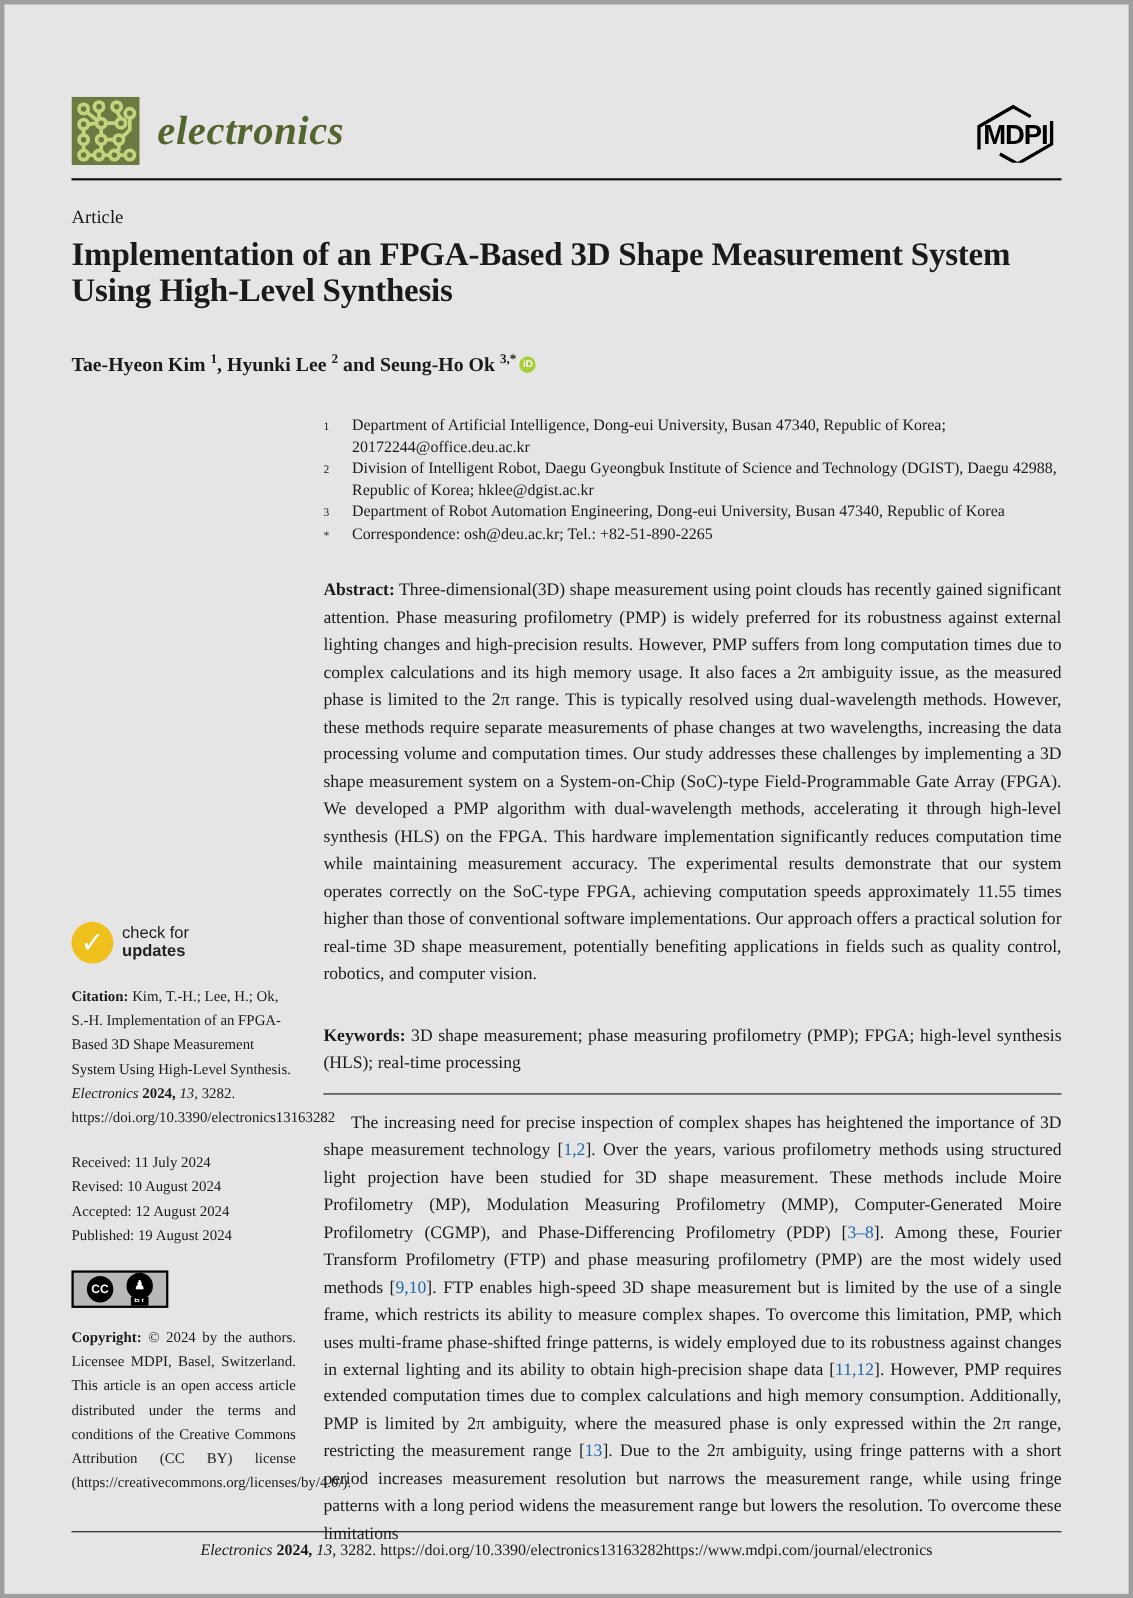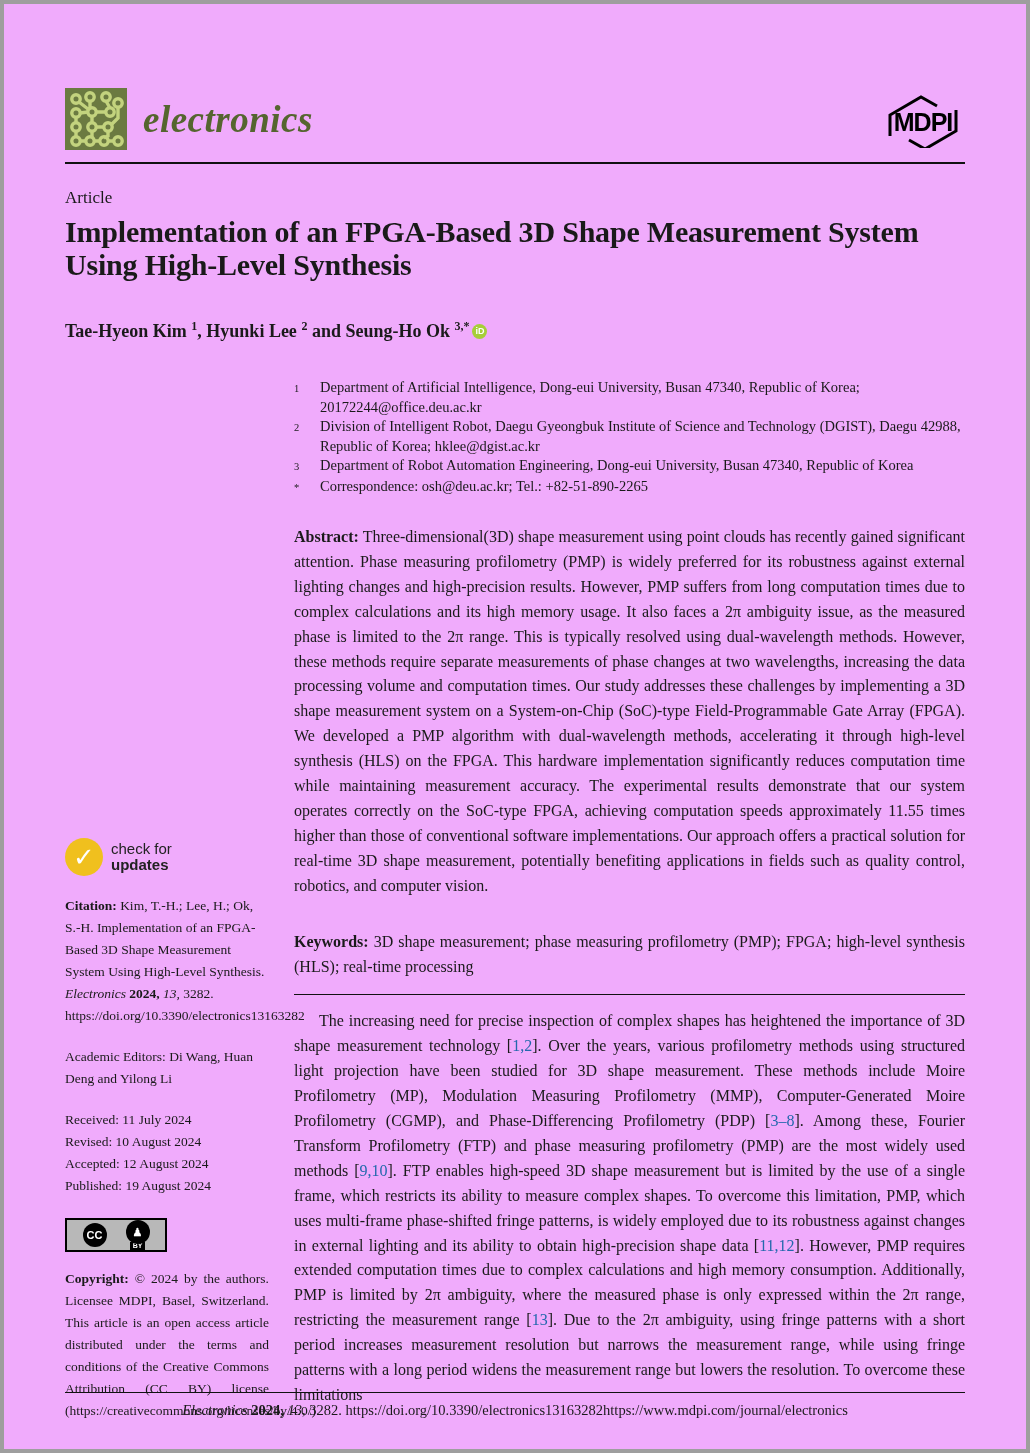--- a/index.html
+++ b/index.html
@@ -1,20 +1,20 @@
 <!DOCTYPE html>
 <html><head>
 <meta charset="utf-8">
 <style>
   * { margin:0; padding:0; box-sizing:border-box; }
   html,body { background:#8a8a8a; }
   .page {
     position:relative;
     width:1030px; height:1453px;
-    background:#f0abfc;
+    background:#e5e5e5;
     border:4px solid #9e9e9e;
     font-family:"Liberation Serif", serif;
     color:#1a1a1a;
     overflow:hidden;
   }
   .content { padding:0 61px 0 61px; }
 
   
   .header { display:flex; justify-content:space-between; align-items:center; margin-top:84px; }
   .brand { display:flex; align-items:center; gap:16px; }
@@ -56,21 +56,21 @@
   }
   .badge-text { font-family:"Liberation Sans",sans-serif; font-size:15px; line-height:16px; color:#222; }
   .badge-text .b2 { font-weight:700; }
   .sb-block { margin-top:19px; }
   .sb-label { font-weight:700; }
   .journal-it { font-style:italic; }
   .bold { font-weight:700; }
   .vol-it { font-style:italic; }
   .sb-dates div { }
   .cc-badge {
-    margin-top:21px; width:102px; height:34px; background:#b8b8b8;
+    margin-top:21px; width:88px; height:34px; background:#b8b8b8;
     border:2px solid #000; display:flex; align-items:center; justify-content:space-around;
     padding:0 6px;
   }
   .cc-circle {
     width:24px; height:24px; border-radius:50%; background:#000; color:#fff;
     font-family:"Liberation Sans",sans-serif; font-weight:700; font-size:11px;
     display:flex; align-items:center; justify-content:center; position:relative;
   }
   .cc-by-wrap { display:flex; flex-direction:column; align-items:center; }
   .cc-by-tag {
@@ -149,21 +149,20 @@
         <div class="badge-updates">
           <span class="badge-circle">✓</span>
           <span class="badge-text">
             <span>check for</span><br>
             <span class="b2">updates</span>
           </span>
         </div>
 
         <p class="sb-block"><span class="sb-label">Citation:</span><span> Kim, T.-H.; Lee, H.; Ok, S.-H. Implementation of an FPGA-Based 3D Shape Measurement System Using High-Level Synthesis. </span><span class="journal-it">Electronics</span><span class="bold"> 2024,</span><span class="vol-it"> 13,</span><span> 3282. </span><span class="plainlink">https://doi.org/10.3390/electronics13163282</span></p>
 
-        <p class="sb-block">Academic Editors: Di Wang, Huan Deng and Yilong Li</p>
 
         <div class="sb-block sb-dates">
           <div>Received: 11 July 2024</div>
           <div>Revised: 10 August 2024</div>
           <div>Accepted: 12 August 2024</div>
           <div>Published: 19 August 2024</div>
         </div>
 
         <div class="cc-badge">
           <span class="cc-circle">CC</span>

